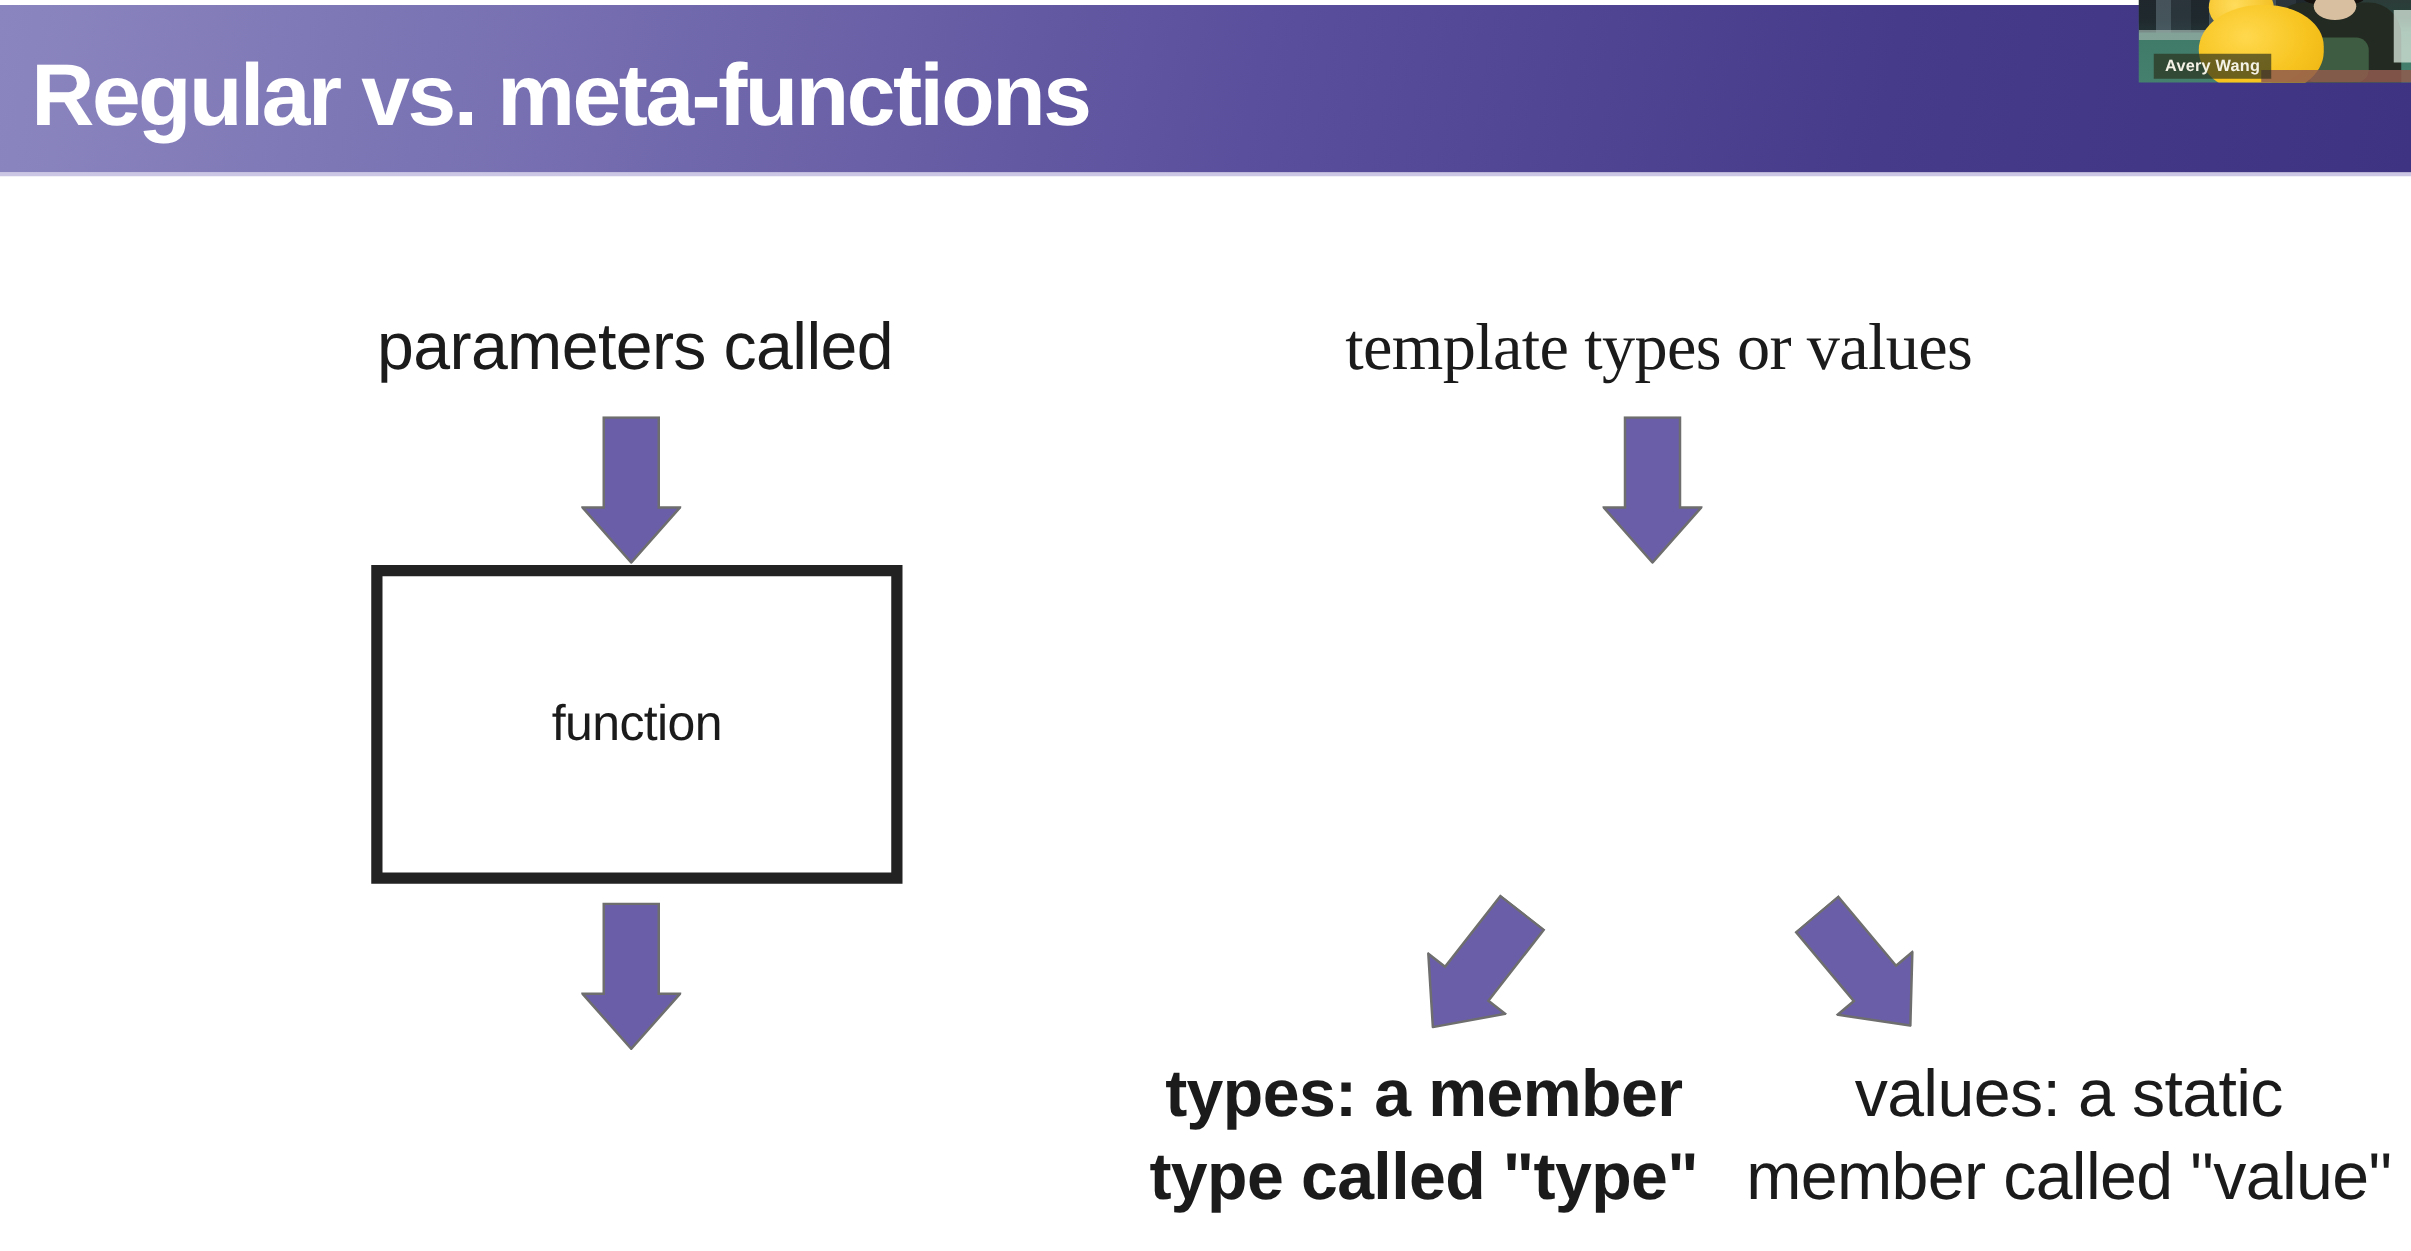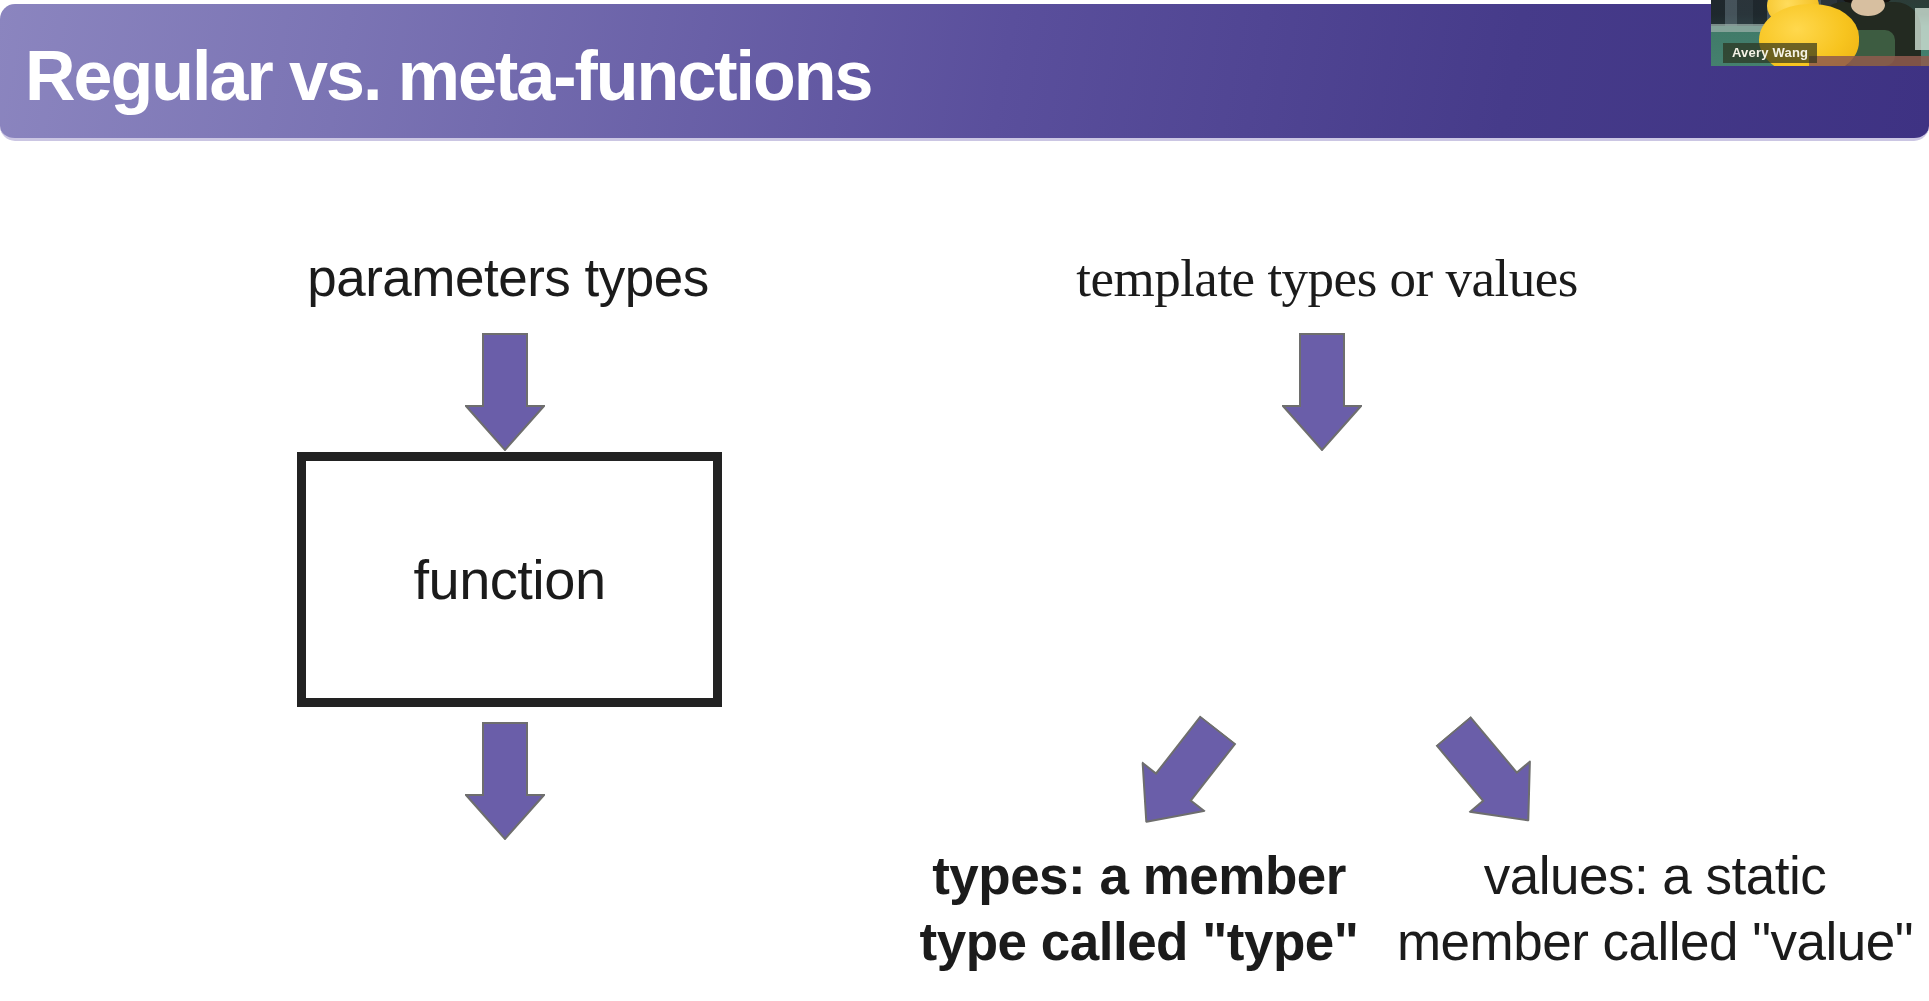--- a/index.html
+++ b/index.html
@@ -12,21 +12,21 @@
   *{margin:0;padding:0;box-sizing:border-box;}
   html,body{width:1929px;height:1001px;background:#ffffff;overflow:hidden;
     font-family:"Liberation Sans","DejaVu Sans",sans-serif;}
   .stage{position:relative;width:1929px;height:1001px;background:#fff;}
 
   
   .header-bar{
     position:absolute;left:0;top:4px;width:1929px;height:137px;
     background:linear-gradient(100deg,var(--hdr1) 0%,#7b74b4 18%,var(--hdr2) 52%,#463b8a 78%,var(--hdr3) 100%);
     border-bottom:3px solid #cbc6e3;
-    display:flex;align-items:center;border-radius:15px;
+    display:flex;align-items:center;
   }
   .header-title{
     color:#ffffff;font-size:70px;font-weight:bold;letter-spacing:-2px;
     padding-left:25px;padding-top:10px;line-height:1;
   }
 
   
   .webcam{
     position:absolute;left:1711px;top:0;width:218px;height:66px;overflow:hidden;
     background:linear-gradient(180deg,#2c3c38 0%,#27413a 22%,#3f7a68 40%,#45806e 100%);
@@ -59,21 +59,21 @@
 
   
   .lbl{
     position:absolute;width:600px;text-align:center;color:var(--text);
     font-size:53px;letter-spacing:-.5px;line-height:66px;white-space:nowrap;
   }
   .flow-box{
     position:absolute;width:425px;height:255px;border:9px solid var(--box-border);
     background:#fff;display:flex;align-items:center;justify-content:center;
   }
-  .flow-box .box-label{font-size:56px;color:var(--text);letter-spacing:-.5px;}
+  .flow-box .box-label{font-size:40px;color:var(--text);letter-spacing:-.5px;}
 
   .arrow{position:absolute;width:80px;height:118px;}
   .arrow svg{display:block;width:100%;height:100%;}
   .arrow polygon{fill:var(--accent-arrow);stroke:var(--arrow-outline);stroke-width:2;}
 
   #arrow-left-in   {left:465px; top:333px;}
   #arrow-left-out  {left:465px; top:722px;}
   #arrow-right-in  {left:1282px;top:333px;}
   #arrow-diag-left {left:1142px;top:717px;transform:rotate(38deg);}
   #arrow-diag-right{left:1451px;top:717px;transform:rotate(-40deg);}
@@ -103,21 +103,21 @@
     <div class="cam-hair"></div>
     <div class="cam-face"></div>
     <div class="cam-shirt"></div>
     <div class="cam-duck-head"></div>
     <div class="cam-duck-body"></div>
     <div class="cam-rail"></div>
     <div class="cam-sky"></div>
     <div class="cam-name">Avery Wang</div>
   </div>
 
-  <div class="lbl" id="lbl-left-in">parameters types</div>
+  <div class="lbl" id="lbl-left-in">parameters called</div>
 
   <div class="arrow" id="arrow-left-in">
     <svg viewBox="0 0 80 118">
         <polygon points="18,1 62,1 62,73 79,73 40,117 1,73 18,73"></polygon>
       </svg>
   </div>
 
   <div class="flow-box" id="box-function">
     <span class="box-label">function</span>
   </div>

